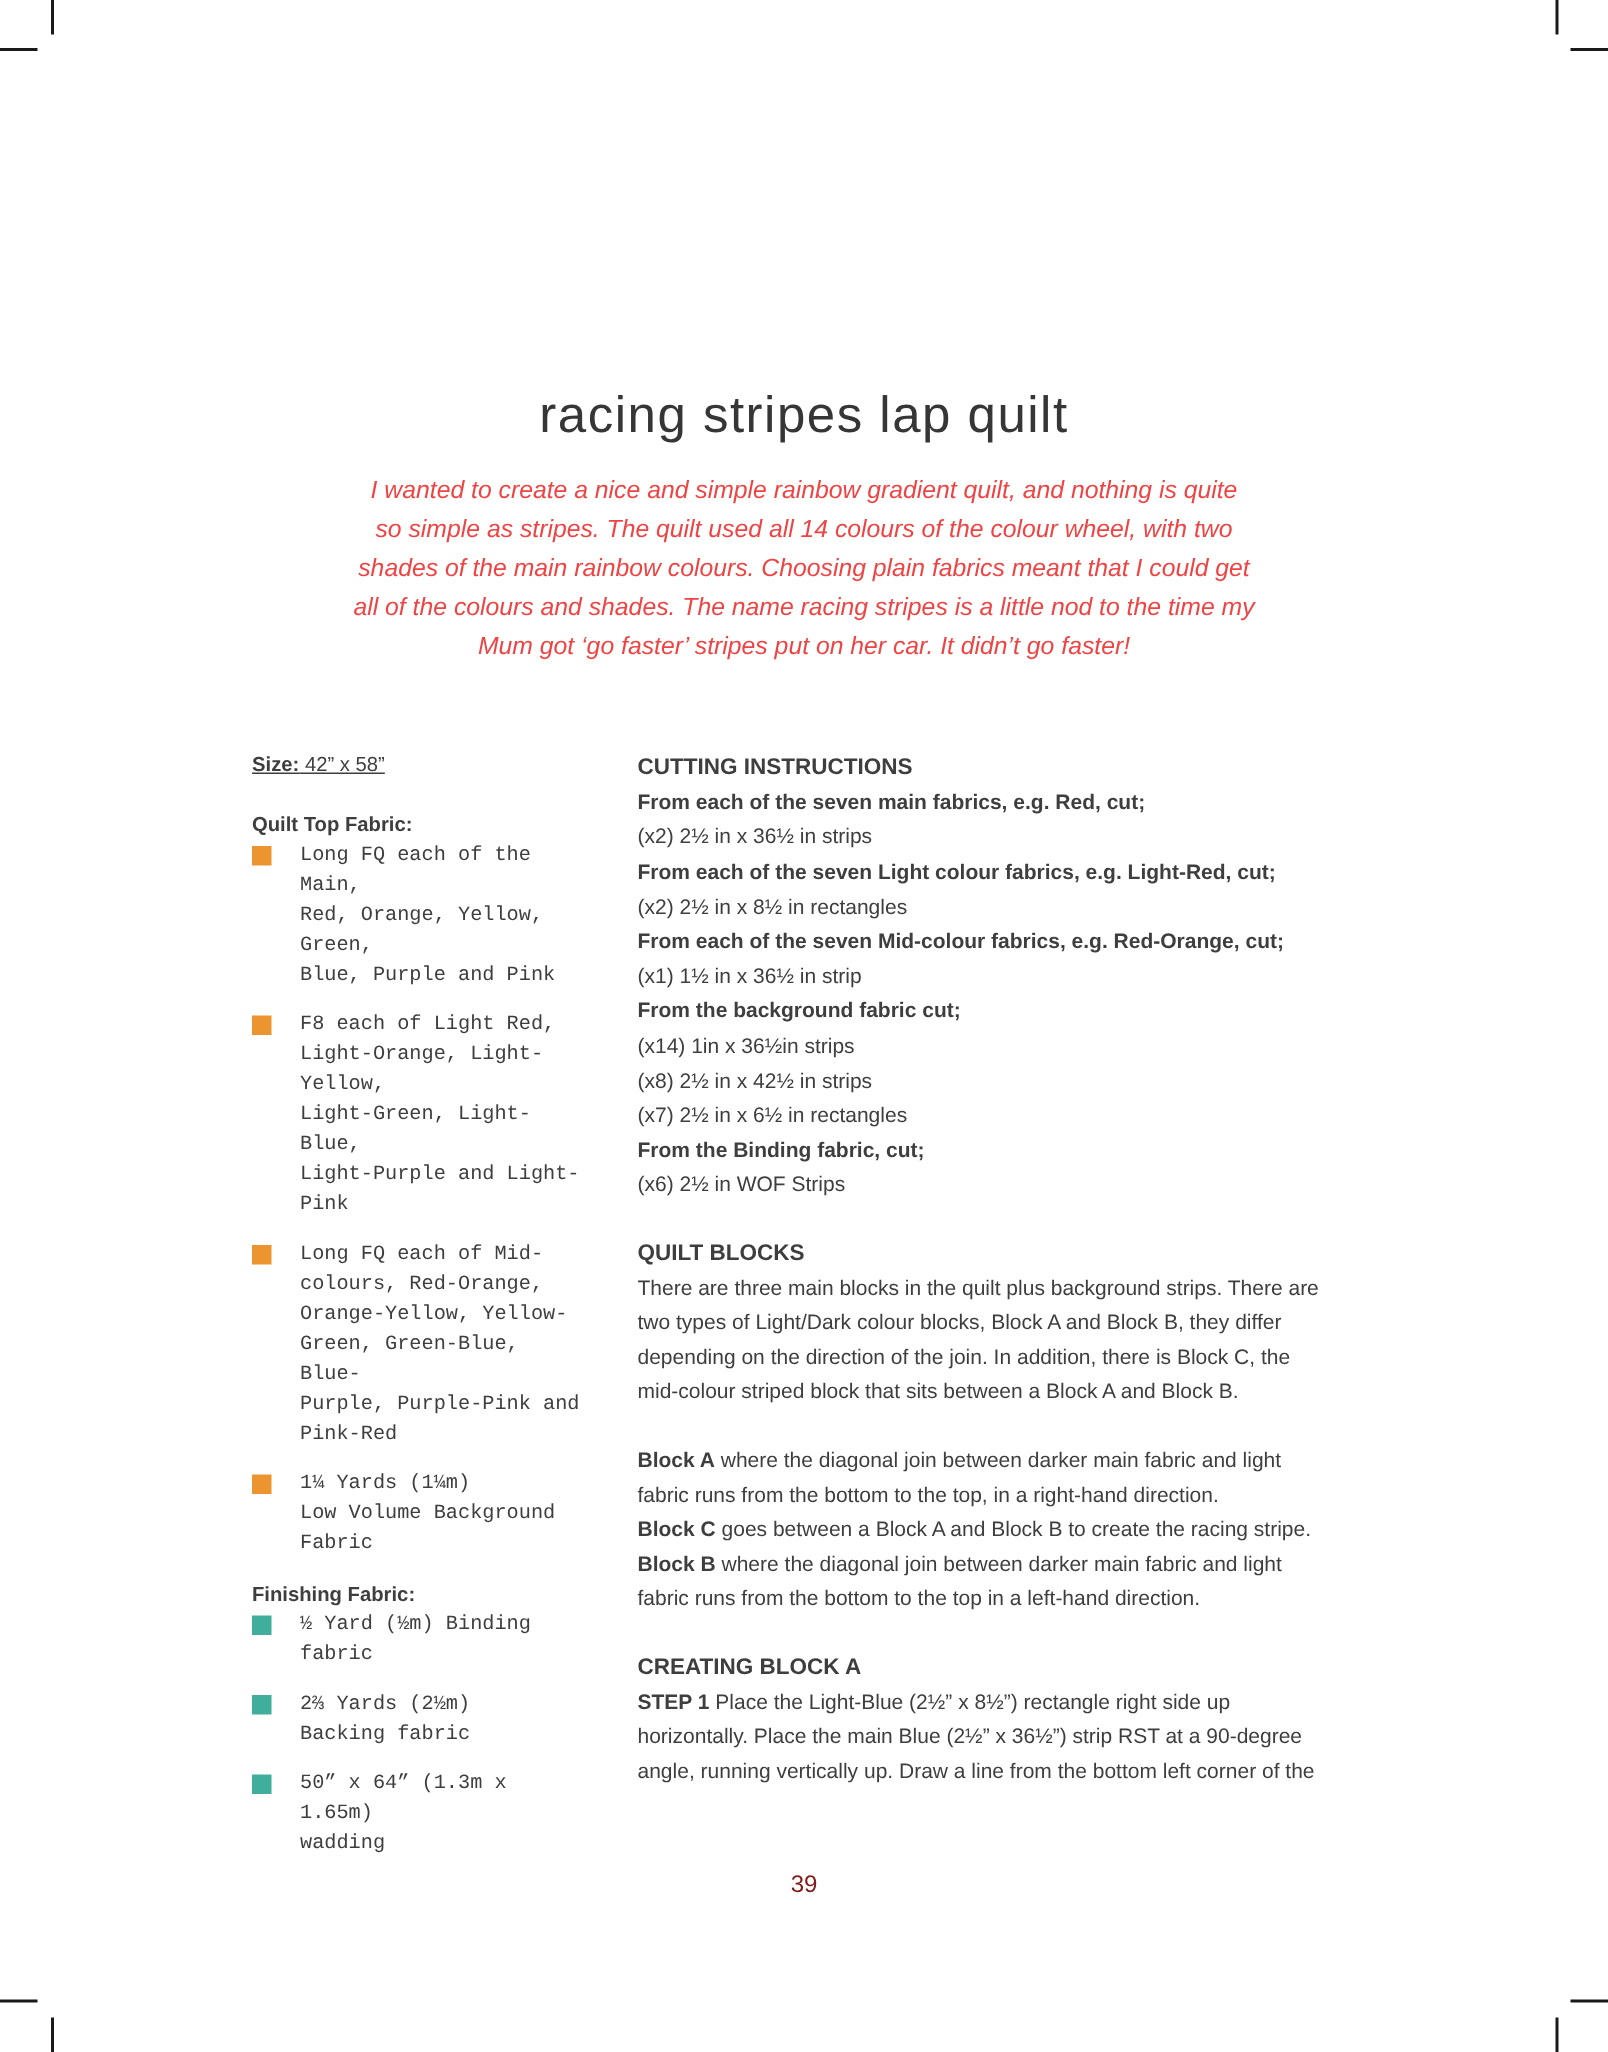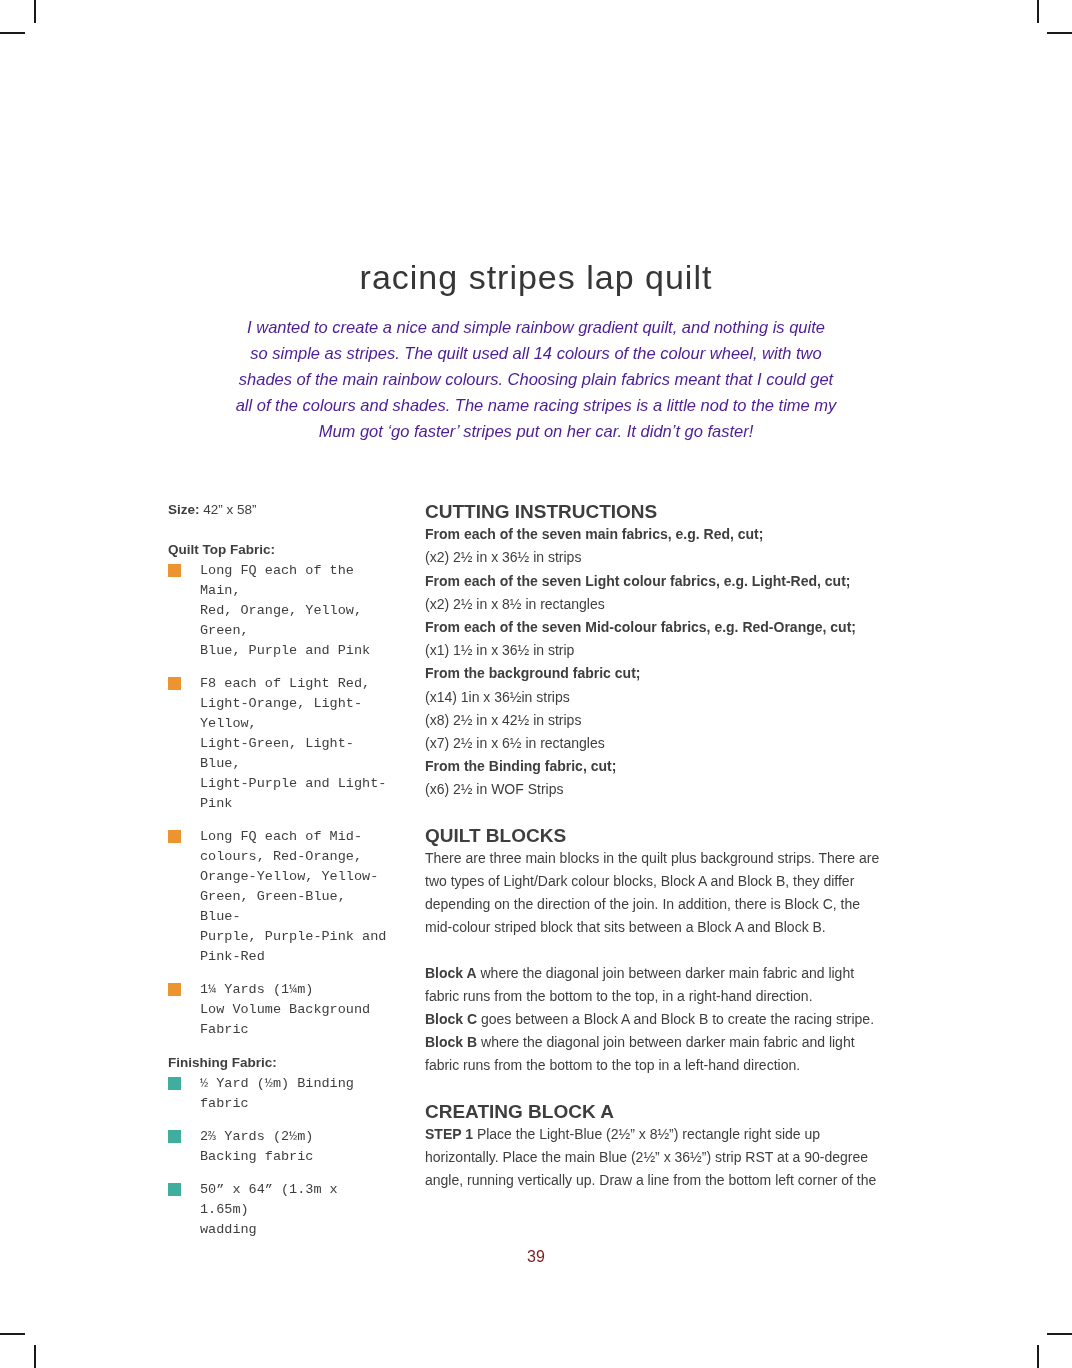--- a/index.html
+++ b/index.html
@@ -17,39 +17,39 @@
   .br-v { left:1037px; top:1345px; } .br-h { left:1047px; top:1333px; }
 
   .title {
     position:absolute; top:258px; left:0; width:100%; margin:0;
     text-align:center; font-size:34px; font-weight:300; letter-spacing:1px;
     color:#363636;
   }
   .intro {
     position:absolute; top:314px; left:50%; transform:translateX(-50%);
     width:700px; text-align:center; font-style:italic; font-size:16.5px;
-    line-height:26px; color:#4c1d95;
+    line-height:26px; color:#ef4444;
   }
   .left-col {
     position:absolute; left:168px; top:500px; width:225px;
     font-size:13.5px; line-height:20px;
   }
-  .left-col .size-line { margin:0 0 20px; }
+  .left-col .size-line { margin:0 0 20px;text-decoration:underline; }
   .left-col h3 { font-size:13.5px; margin:0 0 1px; }
   .left-col ul { list-style:none; margin:0; padding:0; }
   .left-col li { display:flex; gap:19px; margin-bottom:13px;font-family:Liberation Mono, monospace; }
   .sq { width:13px; height:13px; flex:none; margin-top:3px; }
   .itx { white-space:pre-line; }
   .fin-head { margin-top:10px !important; }
 
   .right-col {
     position:absolute; left:425px; top:500px; width:500px;
     font-size:14px; line-height:23.2px;
   }
-  .right-col h3 { font-size:19px; margin:0; line-height:23.2px; }
+  .right-col h3 { font-size:15px; margin:0; line-height:23.2px; }
   .right-col .mt { margin-top:22px; }
   .cut-line { white-space:pre; }
   .right-col p { margin:0; white-space:pre; }
   .block-row { white-space:pre; }
 
   .page-number {
     position:absolute; top:1248px; left:0; width:100%;
     text-align:center; font-size:16px; color:#7f1d1d;
   }
   b { font-weight:bold; }

